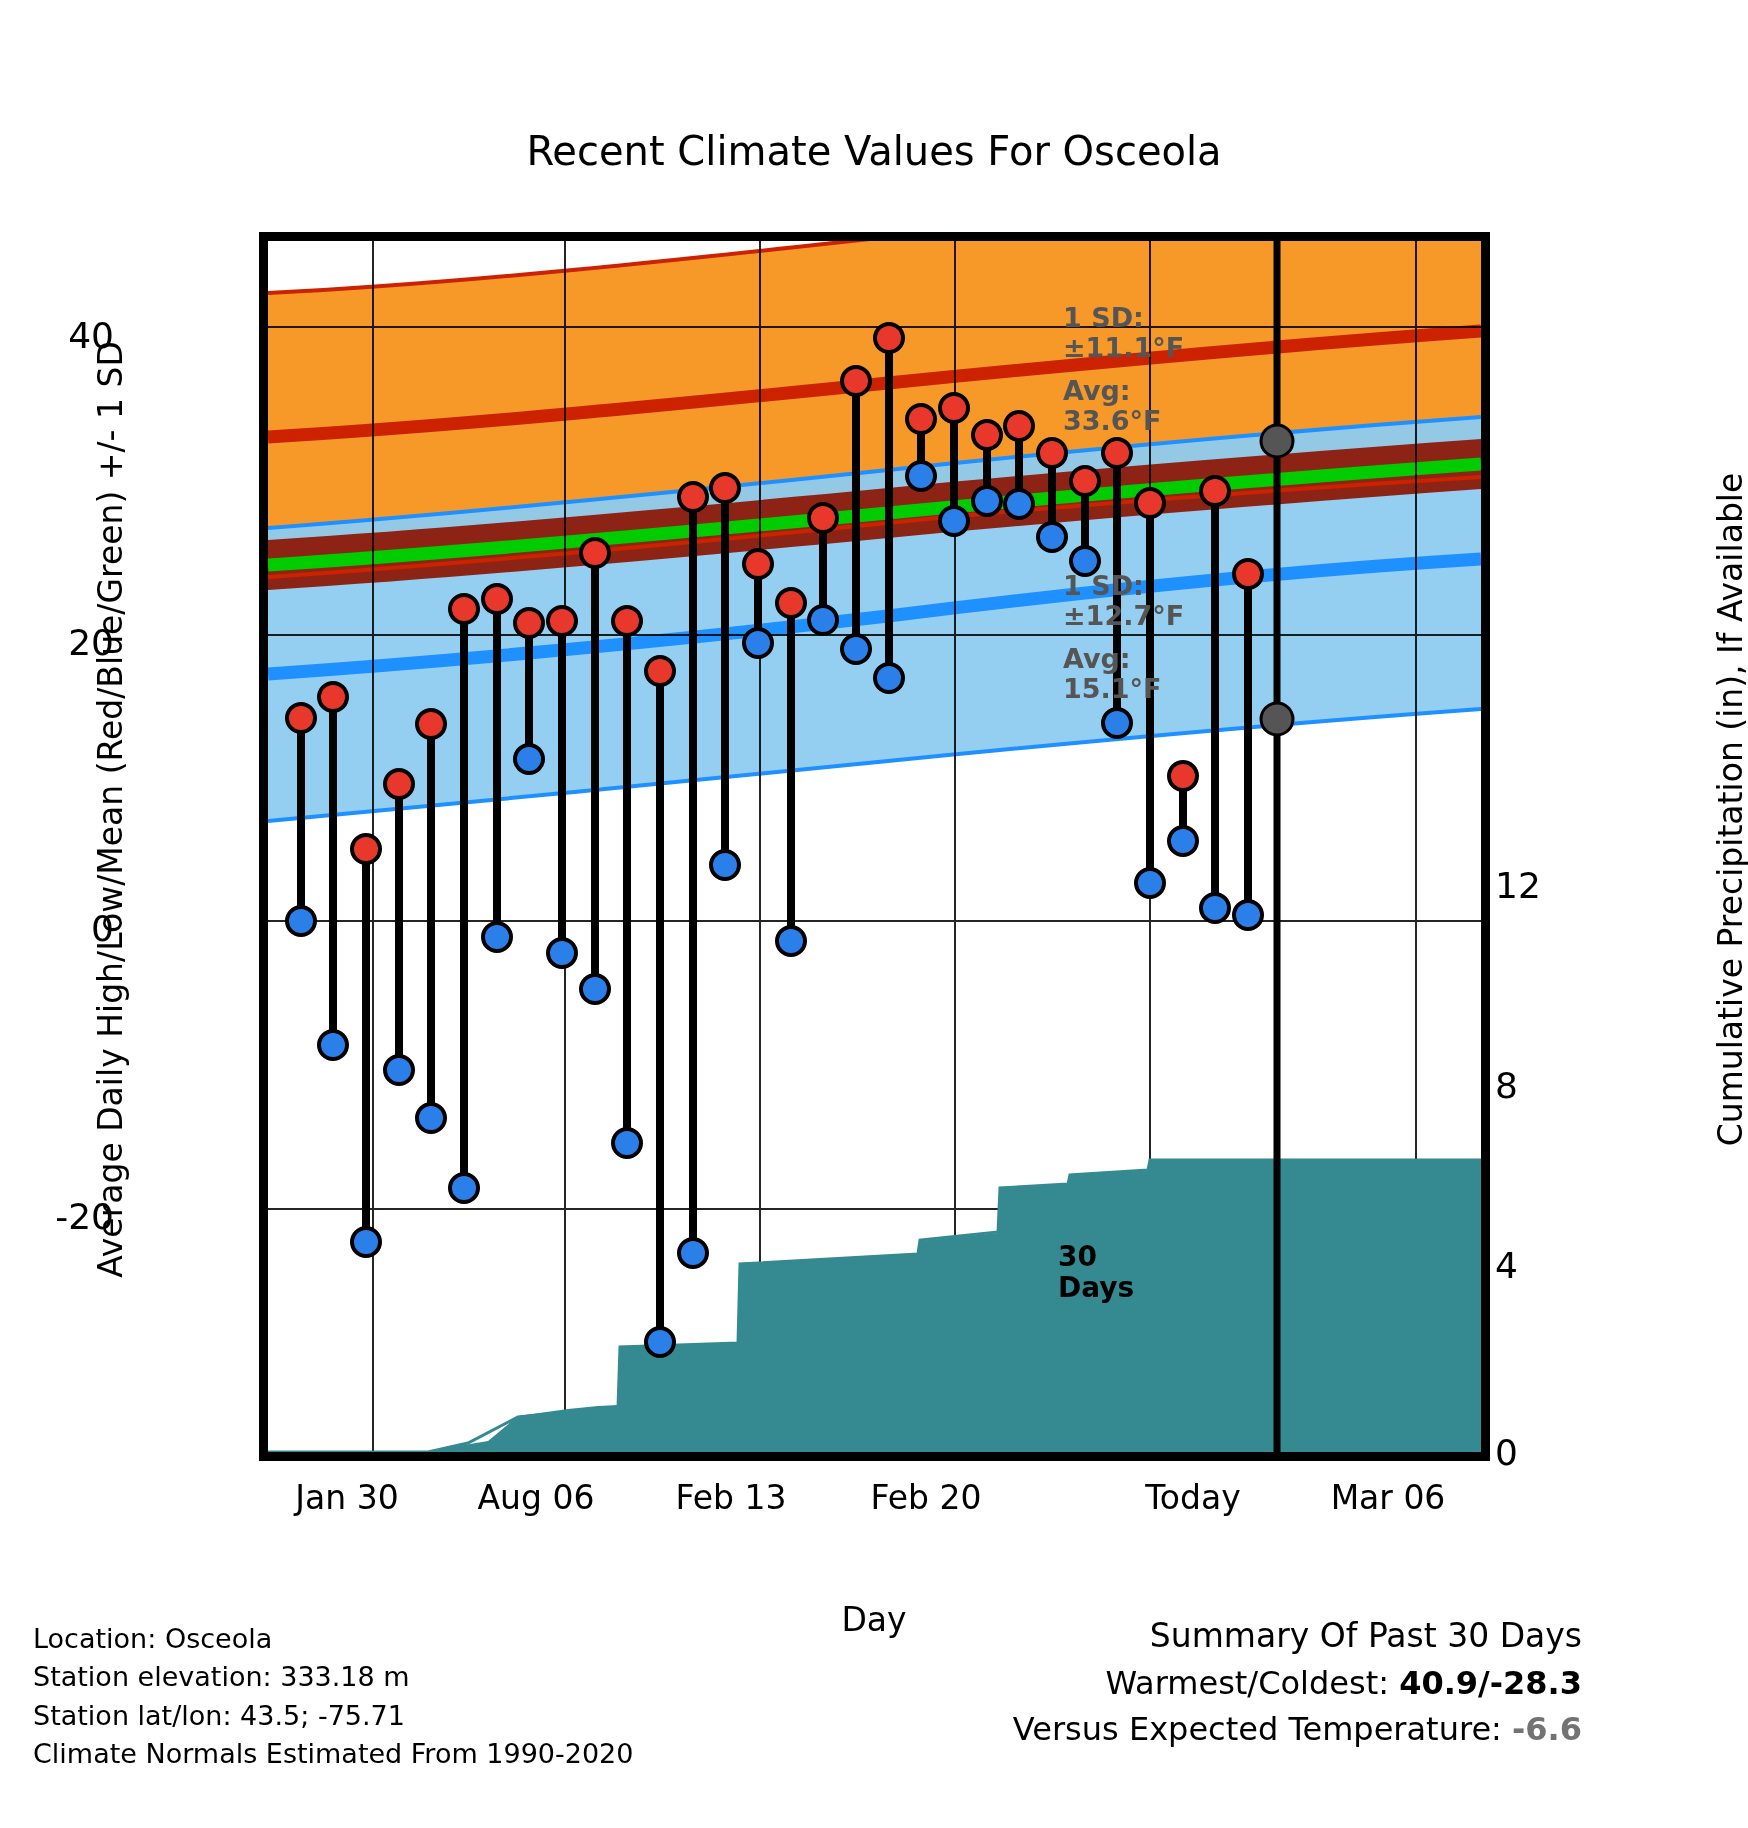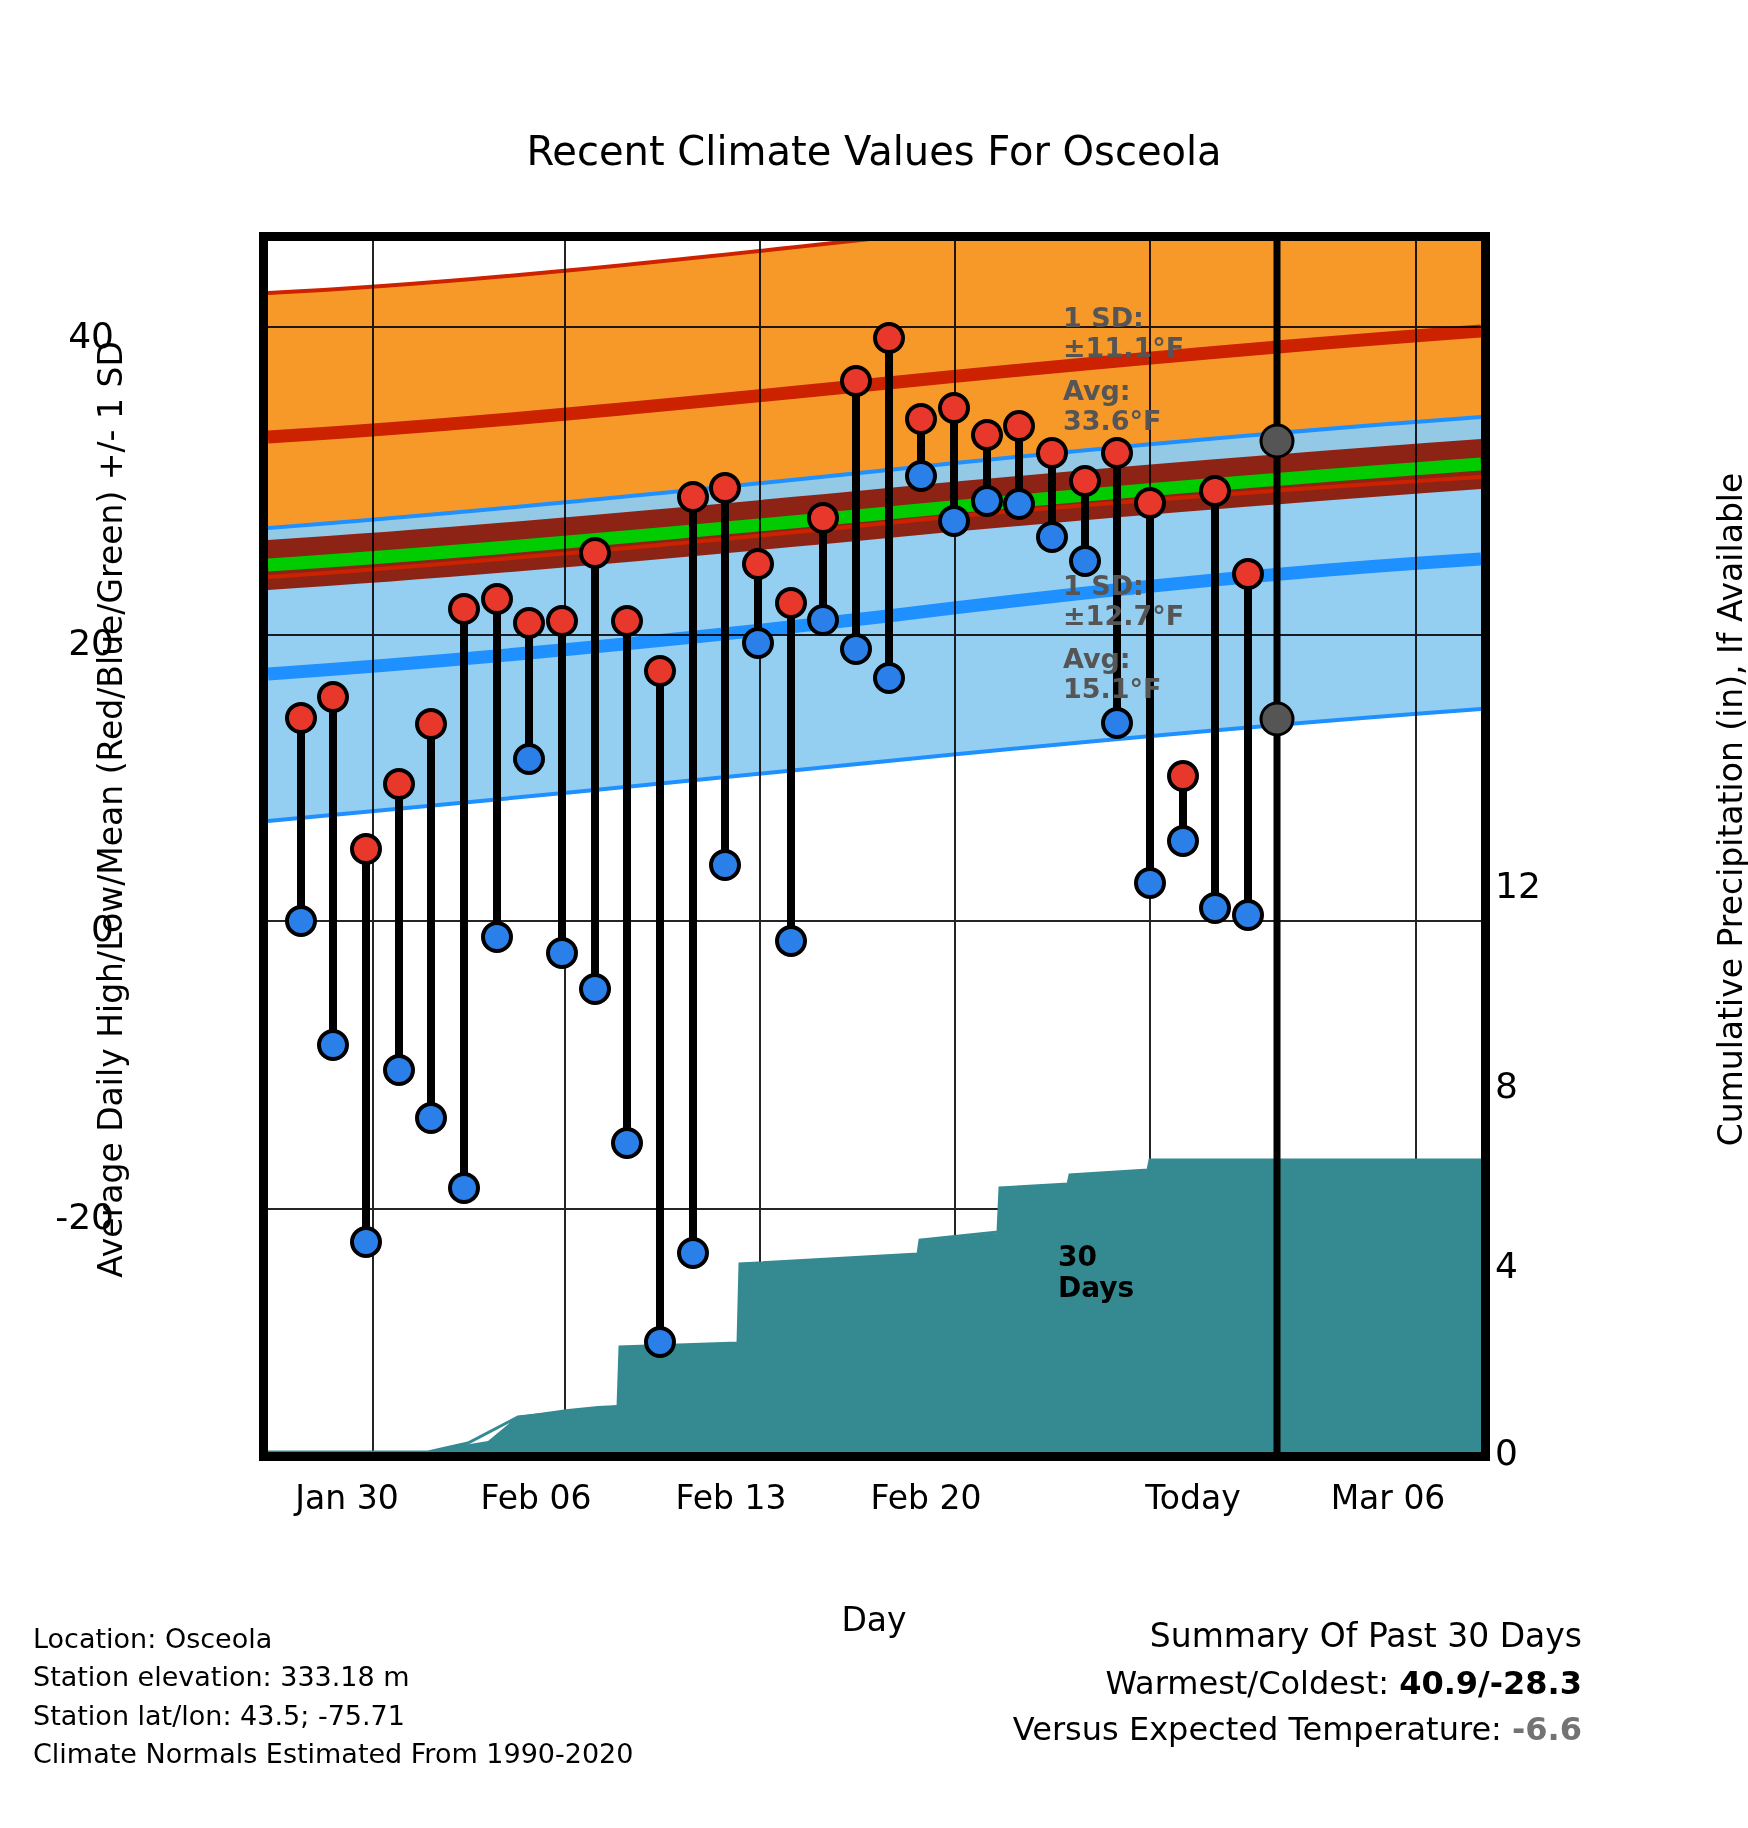--- a/index.html
+++ b/index.html
@@ -64,21 +64,21 @@
   <div class="ytick-left" style="top:622px;">20</div>
   <div class="ytick-left" style="top:908px;">0</div>
   <div class="ytick-left" style="top:1196px;">-20</div>
 
   <div class="ytick-right" style="top:865px;">12</div>
   <div class="ytick-right" style="top:1065px;">8</div>
   <div class="ytick-right" style="top:1245px;">4</div>
   <div class="ytick-right" style="top:1432px;">0</div>
 
   <div class="xtick" style="left:217px;">Jan 30</div>
-  <div class="xtick" style="left:406px;">Feb 06</div>
+  <div class="xtick" style="left:406px;">Aug 06</div>
   <div class="xtick" style="left:601px;">Feb 13</div>
   <div class="xtick" style="left:796px;">Feb 20</div>
   <div class="xtick" style="left:1063px;">Today</div>
   <div class="xtick" style="left:1258px;">Mar 06</div>
 
   <div id="plot">
     <div id="plot-inner">
       <svg id="svg" width="1213" height="1211" viewBox="0 0 1213 1211" xmlns="http://www.w3.org/2000/svg">
 
         <path d="M0,52 C200,42 420,18 620,-4 C820,-26 1020,-46 1213,-60 L1213,236 C1020,248 820,262 620,282 C420,302 200,322 0,336 Z" fill="#f7941e" opacity="0.95"></path>

